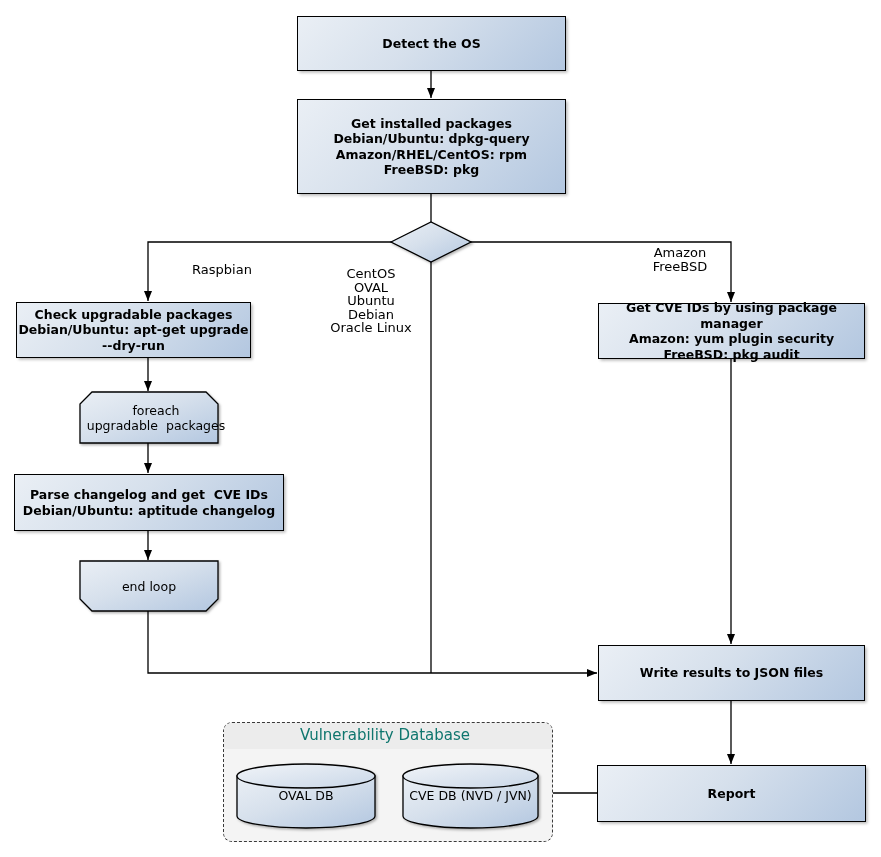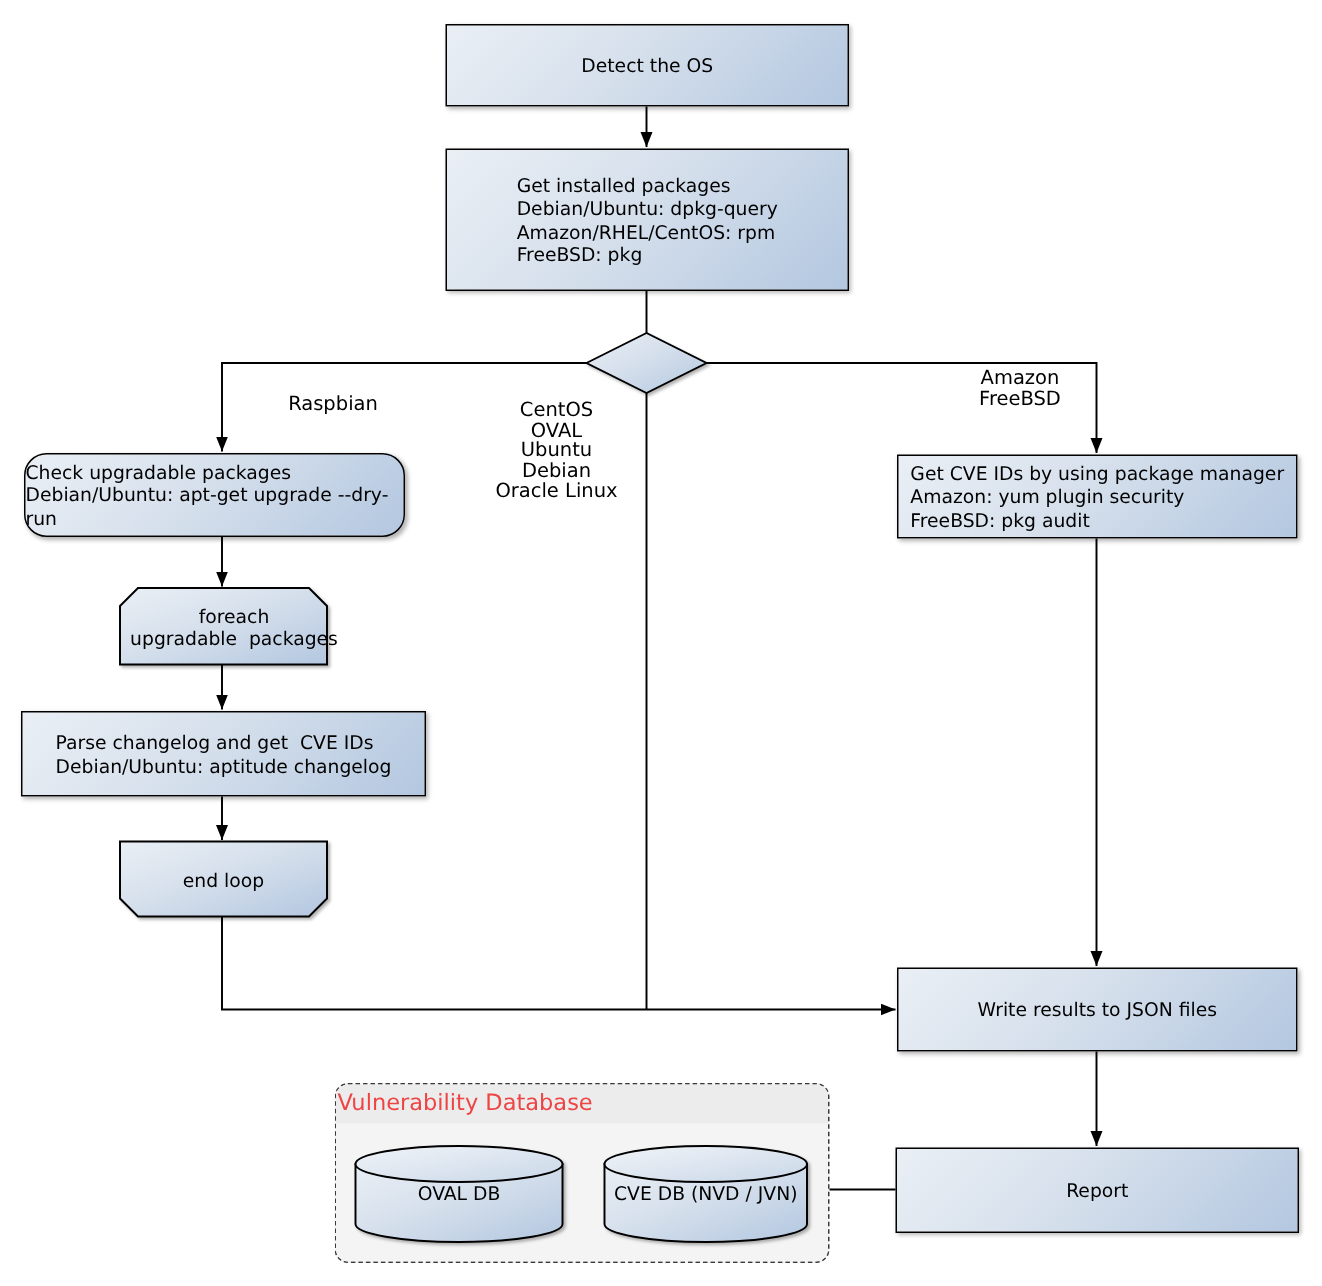--- a/index.html
+++ b/index.html
@@ -20,24 +20,26 @@
   }
   .node {
     position: absolute;
     box-sizing: border-box;
     border: 1.5px solid #000;
     background: linear-gradient(135deg, #eaeff5 0%, #d6e0ec 45%, #b3c7e0 100%);
     box-shadow: 1.5px 1.5px 3px rgba(0,0,0,0.30);
     display: flex;
     align-items: center;
     justify-content: center;
+    text-align: center;
     font-size: 12.5px;
     line-height: 15.5px;
     white-space: pre-wrap;
     z-index: 3;
+    font-weight: bold;
   }
   .shape-label {
     position: absolute;
     display: flex;
     align-items: center;
     justify-content: center;
     text-align: center;
     font-size: 12.5px;
     line-height: 15px;
     white-space: pre-wrap;
@@ -67,25 +69,25 @@
     left: 0; top: 0;
     width: 100%; height: 26px;
     background: #ececec;
     box-sizing: border-box;
   }
   .db-title {
     position: absolute;
     left: 225px; top: 723px;
     width: 326px; height: 25px;
     line-height: 25px;
-    text-align: left;
+    text-align: center;
     padding-right: 6px;
     box-sizing: border-box;
     font-size: 15px;
-    color: #ef4444;
+    color: #0f766e;
     z-index: 4;
   }
 </style>
 </head>
 <body>
 
 <div class="canvas">
 
   <div class="db-container">
     <div class="db-titlebar"></div>
@@ -146,21 +148,21 @@
     <span>Detect the OS</span>
   </div>
 
   <div class="node" style="left:297px; top:99px; width:269px; height:95px;">
     <span>Get installed packages
 Debian/Ubuntu: dpkg-query
 Amazon/RHEL/CentOS: rpm
 FreeBSD: pkg</span>
   </div>
 
-  <div class="node" style="left:16px; top:302px; width:254px; height:56px;border-radius:15px;">
+  <div class="node" style="left:16px; top:302px; width:235px; height:56px;">
     <span>Check upgradable packages
 Debian/Ubuntu: apt-get upgrade --dry-run</span>
   </div>
 
   <div class="node" style="left:14px; top:474px; width:270px; height:57px;">
     <span>Parse changelog and get  CVE IDs
 Debian/Ubuntu: aptitude changelog</span>
   </div>
 
   <div class="node" style="left:598px; top:303px; width:267px; height:56px;">

